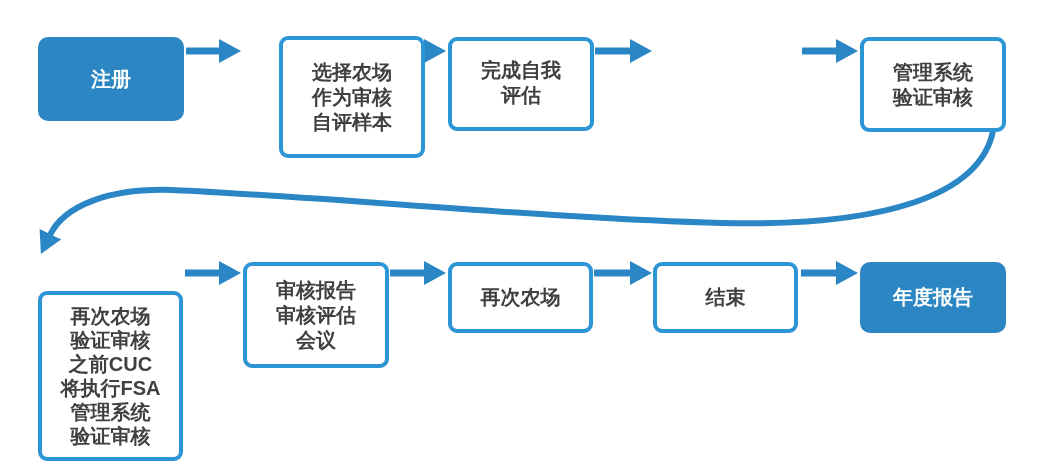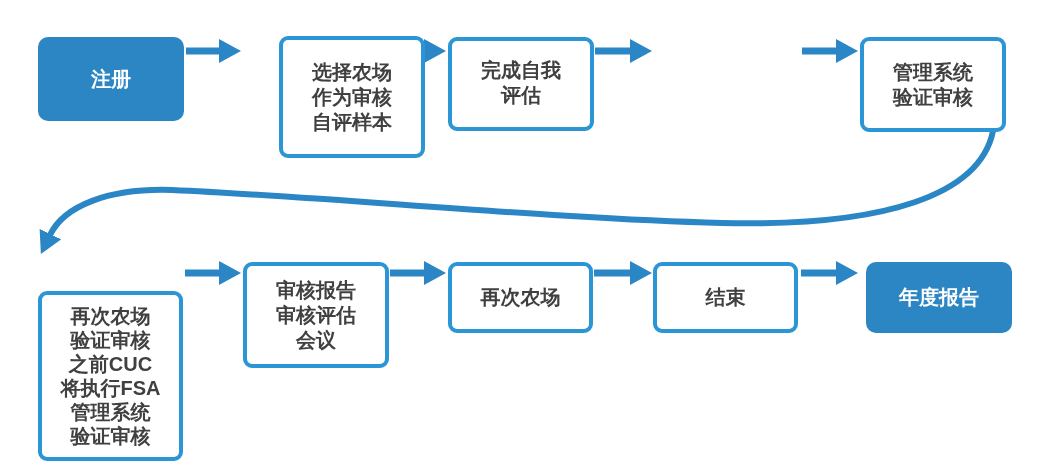--- a/index.html
+++ b/index.html
@@ -97,15 +97,15 @@
 验证审核</div>
 
   <div class="node" style="left:243px;top:262px;width:146px;height:106px;">审核报告
 审核评估
 会议</div>
 
   <div class="node" style="left:448px;top:262px;width:145px;height:71px;">再次农场</div>
 
   <div class="node" style="left:653px;top:262px;width:145px;height:71px;">结束</div>
 
-  <div class="node filled" style="left:860px;top:262px;width:146px;height:71px;margin-left:6px;">年度报告</div>
+  <div class="node filled" style="left:860px;top:262px;width:146px;height:71px;">年度报告</div>
 
 </div>
 
 </body></html>

